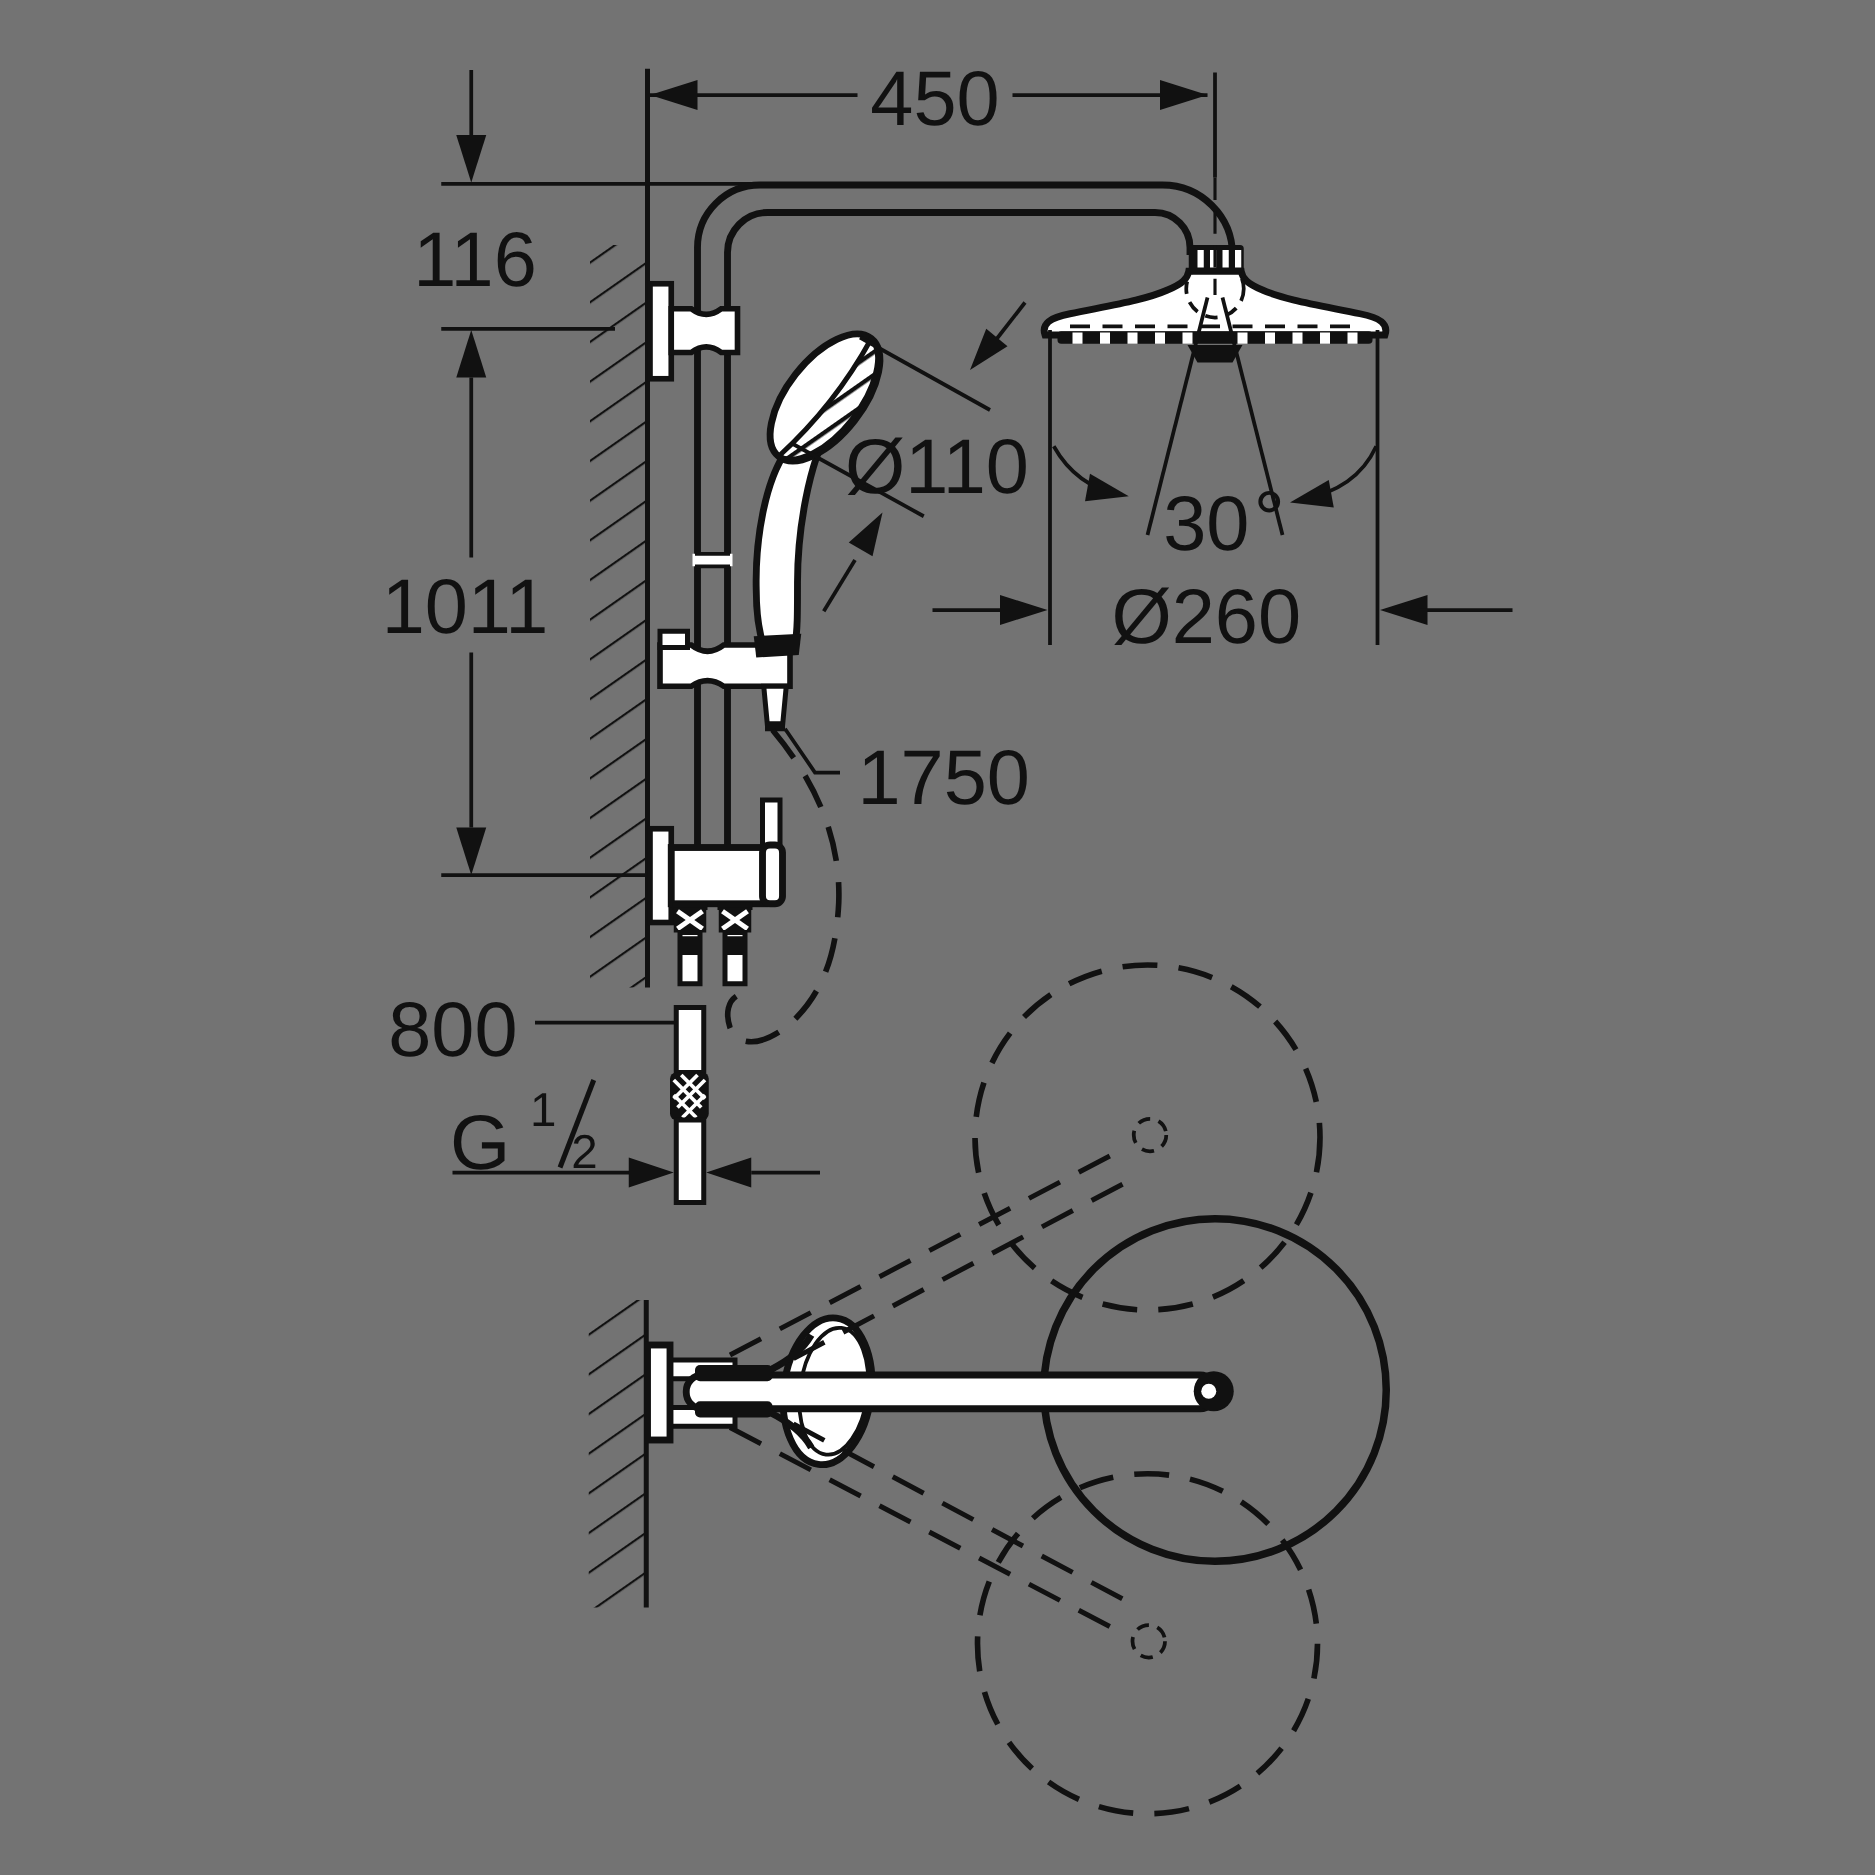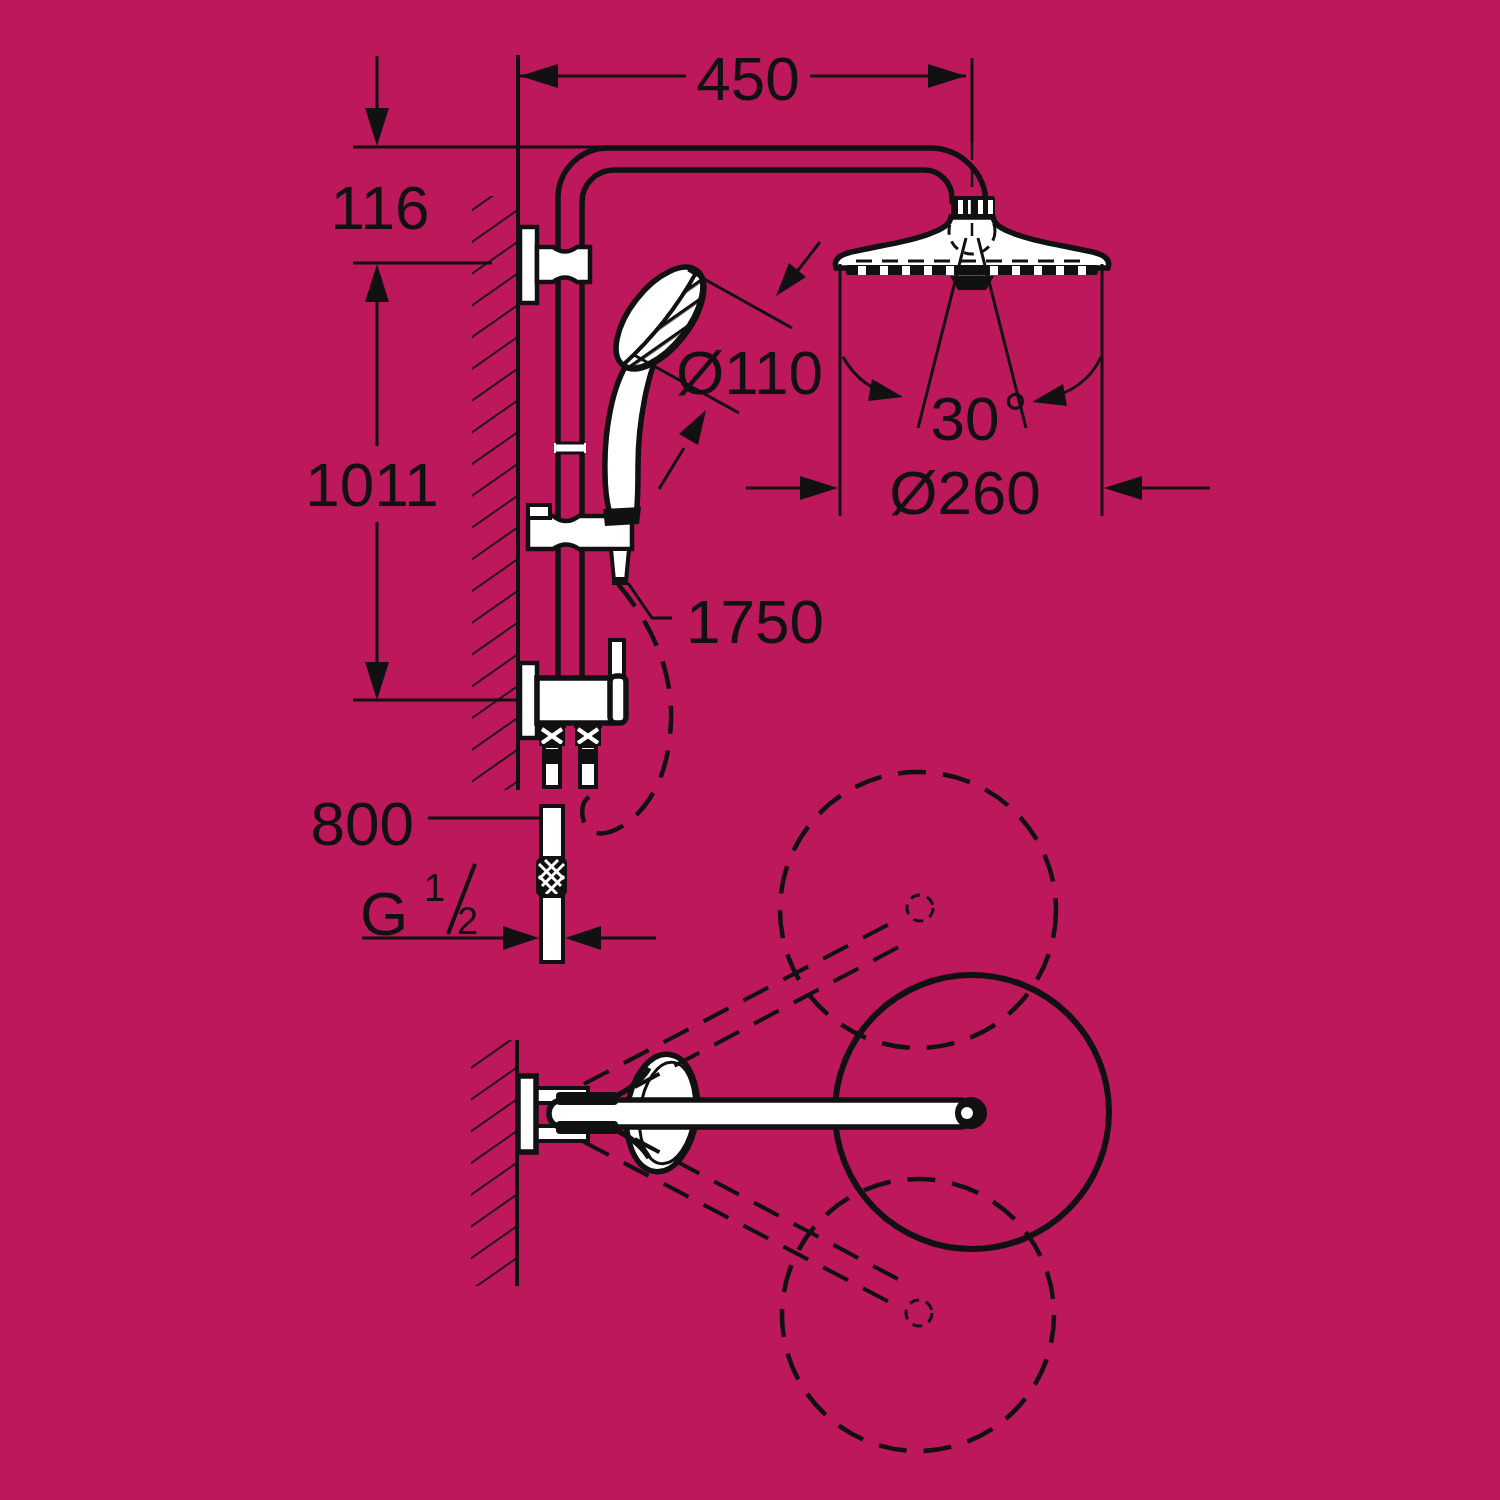--- a/index.html
+++ b/index.html
@@ -1,16 +1,16 @@
 <!DOCTYPE html>
 <html><head>
 <meta charset="utf-8">
 <style>
   html,body{margin:0;padding:0;background:#fff;}
-  #canvas{position:relative;width:1500px;height:1500px;background:#be185d;overflow:hidden;}
+  #canvas{position:relative;width:1500px;height:1500px;background:#737373;overflow:hidden;}
   svg{display:block;}
   .s3{stroke:#111;stroke-width:3;fill:none}
   .s25{stroke:#111;stroke-width:2.5;fill:none}
   .s4{stroke:#111;stroke-width:4;fill:none}
   .s45{stroke:#111;stroke-width:4.5;fill:none}
   .s55{stroke:#111;stroke-width:5.5;fill:none}
   .s6{stroke:#111;stroke-width:6;fill:none}
   .fw{fill:#fff;stroke:#111;stroke-width:5.5}
   .fw45{fill:#fff;stroke:#111;stroke-width:4.5}
   .fw4{fill:#fff;stroke:#111;stroke-width:4}

